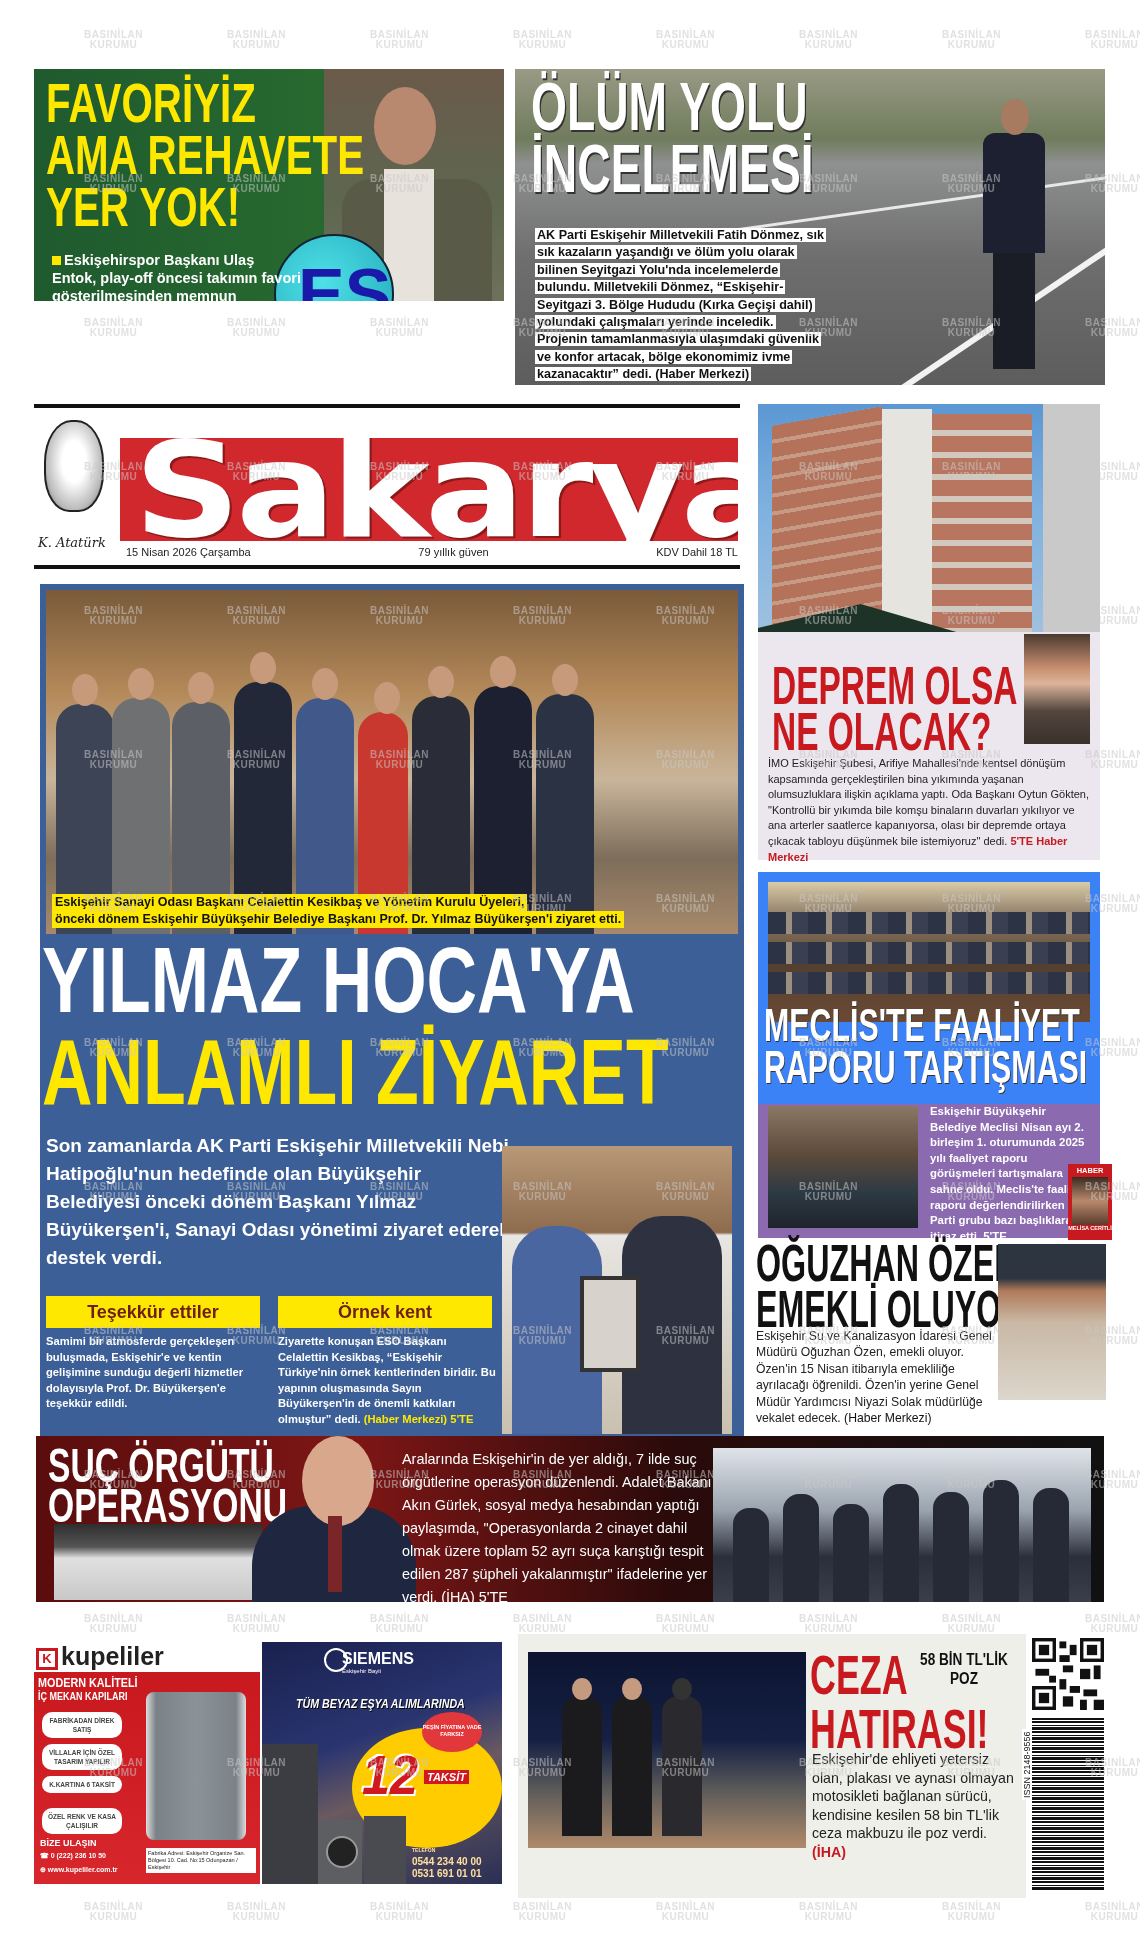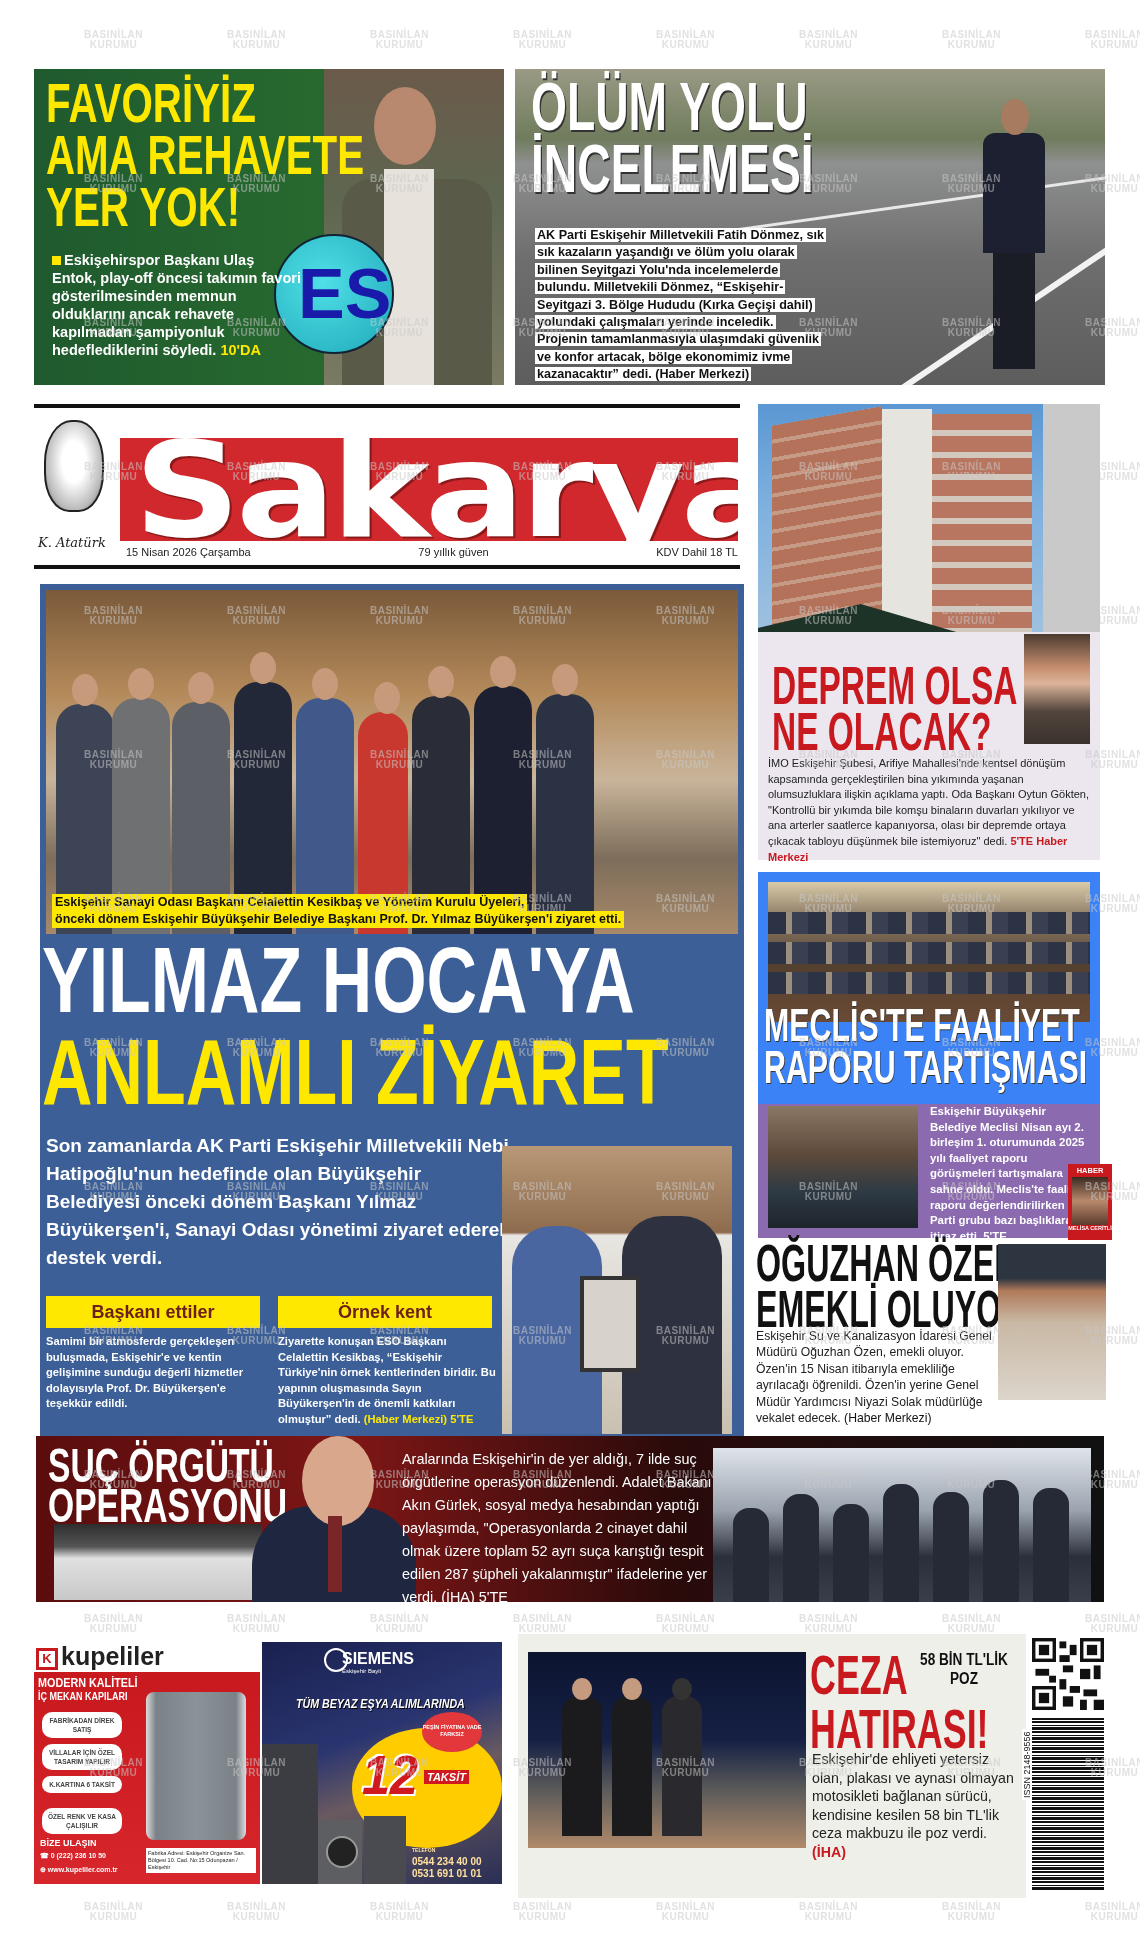--- a/index.html
+++ b/index.html
@@ -1,21 +1,21 @@
 <!DOCTYPE html>
 <html><head>
 <meta charset="utf-8">
 <style>
   * { box-sizing: border-box; margin: 0; padding: 0; }
   body { width: 1140px; height: 1952px; background: #ffffff; font-family: "Liberation Sans", sans-serif; position: relative; overflow: hidden; }
   .abs { position: absolute; }
   .photo { position: absolute; overflow: hidden; }
 
   
-  #sport { left: 34px; top: 69px; width: 470px; height: 316px; background: linear-gradient(90deg,#1f5a2e 0%,#27692f 60%,#3d5040 100%); overflow: hidden; }
+  #sport { left: 34px; top: 69px; width: 470px; height: 232px; background: linear-gradient(90deg,#1f5a2e 0%,#27692f 60%,#3d5040 100%); overflow: hidden; }
   #sport .hl { position: absolute; left: 12px; top: 8px; color: #ffe800; font-size: 56px; line-height: 52px; font-weight: 700; transform: scaleX(0.72); transform-origin: left top; white-space: nowrap; }
   #sport .man { position: absolute; right: 0; top: 0; width: 180px; height: 316px; background: linear-gradient(180deg,#6b5a4a 0%,#5e6650 40%,#7b7a63 100%); }
   #sport .man .head { position:absolute; left:50px; top:18px; width:62px; height:78px; border-radius:50%; background:#b8896e; }
   #sport .man .vest { position:absolute; left:18px; top:110px; width:150px; height:206px; background:#5a5a48; border-radius:30px 30px 0 0; }
   #sport .man .shirt { position:absolute; left:60px; top:100px; width:50px; height:216px; background:#e8e2dc; }
   #sport .ball { position: absolute; left: 240px; top: 165px; width: 120px; height: 120px; border-radius: 50%; background: radial-gradient(circle at 40% 40%, #4fe0e8, #1fa8b8); border: 2px solid #123; }
   #sport .ball .es { position:absolute; left:22px; top:14px; font-size:70px; font-weight:700; color:#1a1aaa; line-height:88px; }
   #sport .body { position: absolute; left: 18px; top: 182px; width: 250px; color: #ffffff; font-size: 14.5px; line-height: 18px; font-weight: 700; }
   #sport .body .sq { display:inline-block; width:9px; height:9px; background:#ffe800; margin-right:3px; }
   #sport .body .ref { color:#ffe800; }
@@ -255,21 +255,21 @@
     </div>
   </div>
   <div class="hl1">YILMAZ HOCA'YA</div>
   <div class="hl2">ANLAMLI ZİYARET</div>
   <div class="lead">Son zamanlarda AK Parti Eskişehir Milletvekili Nebi Hatipoğlu'nun hedefinde olan Büyükşehir Belediyesi önceki dönem Başkanı Yılmaz Büyükerşen'i, Sanayi Odası yönetimi ziyaret ederek destek verdi.</div>
   <div class="inset">
     <div class="p1"></div>
       <div class="p2"></div>
       <div class="frame"></div>
   </div>
-  <div class="sub" style="left:6px;">Başkanı ettiler</div>
+  <div class="sub" style="left:6px;">Teşekkür ettiler</div>
   <div class="sub" style="left:238px;">Örnek kent</div>
   <div class="subtext" style="left:6px;">
     <span>Samimi bir atmosferde gerçekleşen buluşmada, Eskişehir'e ve kentin gelişimine sunduğu değerli hizmetler dolayısıyla Prof. Dr. Büyükerşen'e teşekkür edildi.</span>
   </div>
   <div class="subtext" style="left:238px;">
     <span>Ziyarette konuşan ESO Başkanı Celalettin Kesikbaş, “Eskişehir Türkiye'nin örnek kentlerinden biridir. Bu yapının oluşmasında Sayın Büyükerşen'in de önemli katkıları olmuştur” dedi.</span>
     <span class="ref">(Haber Merkezi) 5'TE</span>
   </div>
 </div>
 

